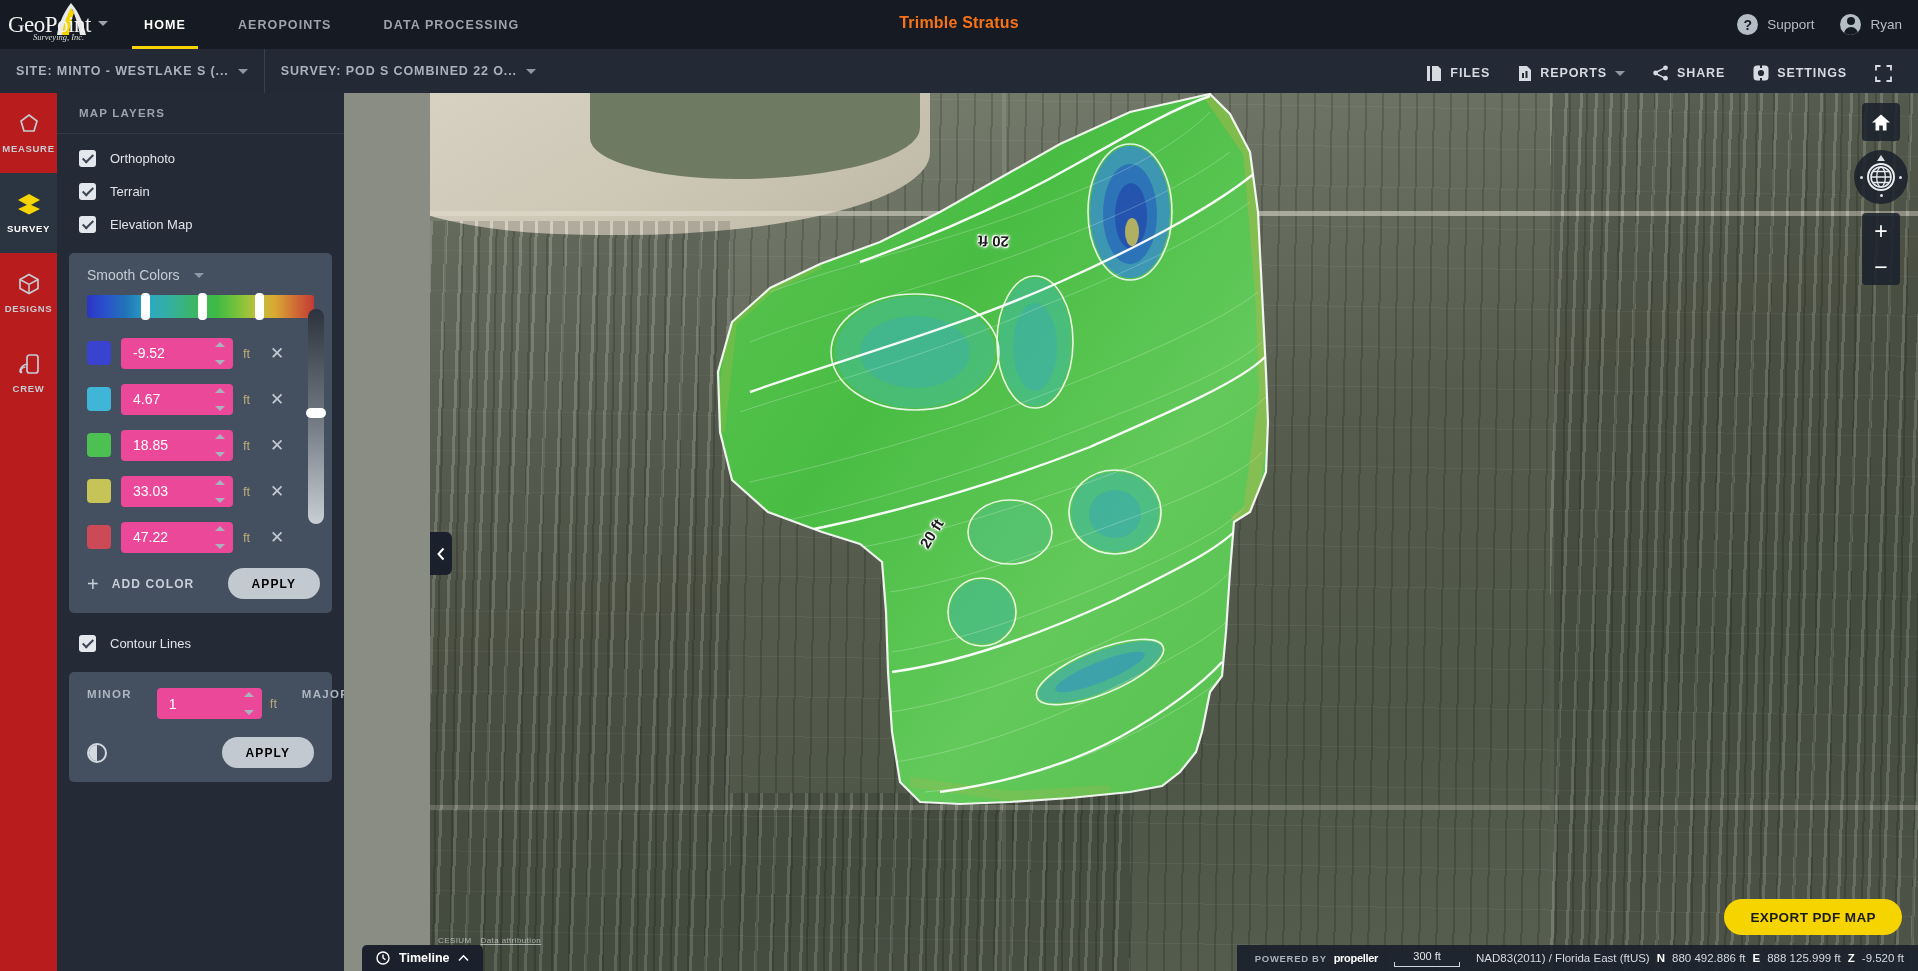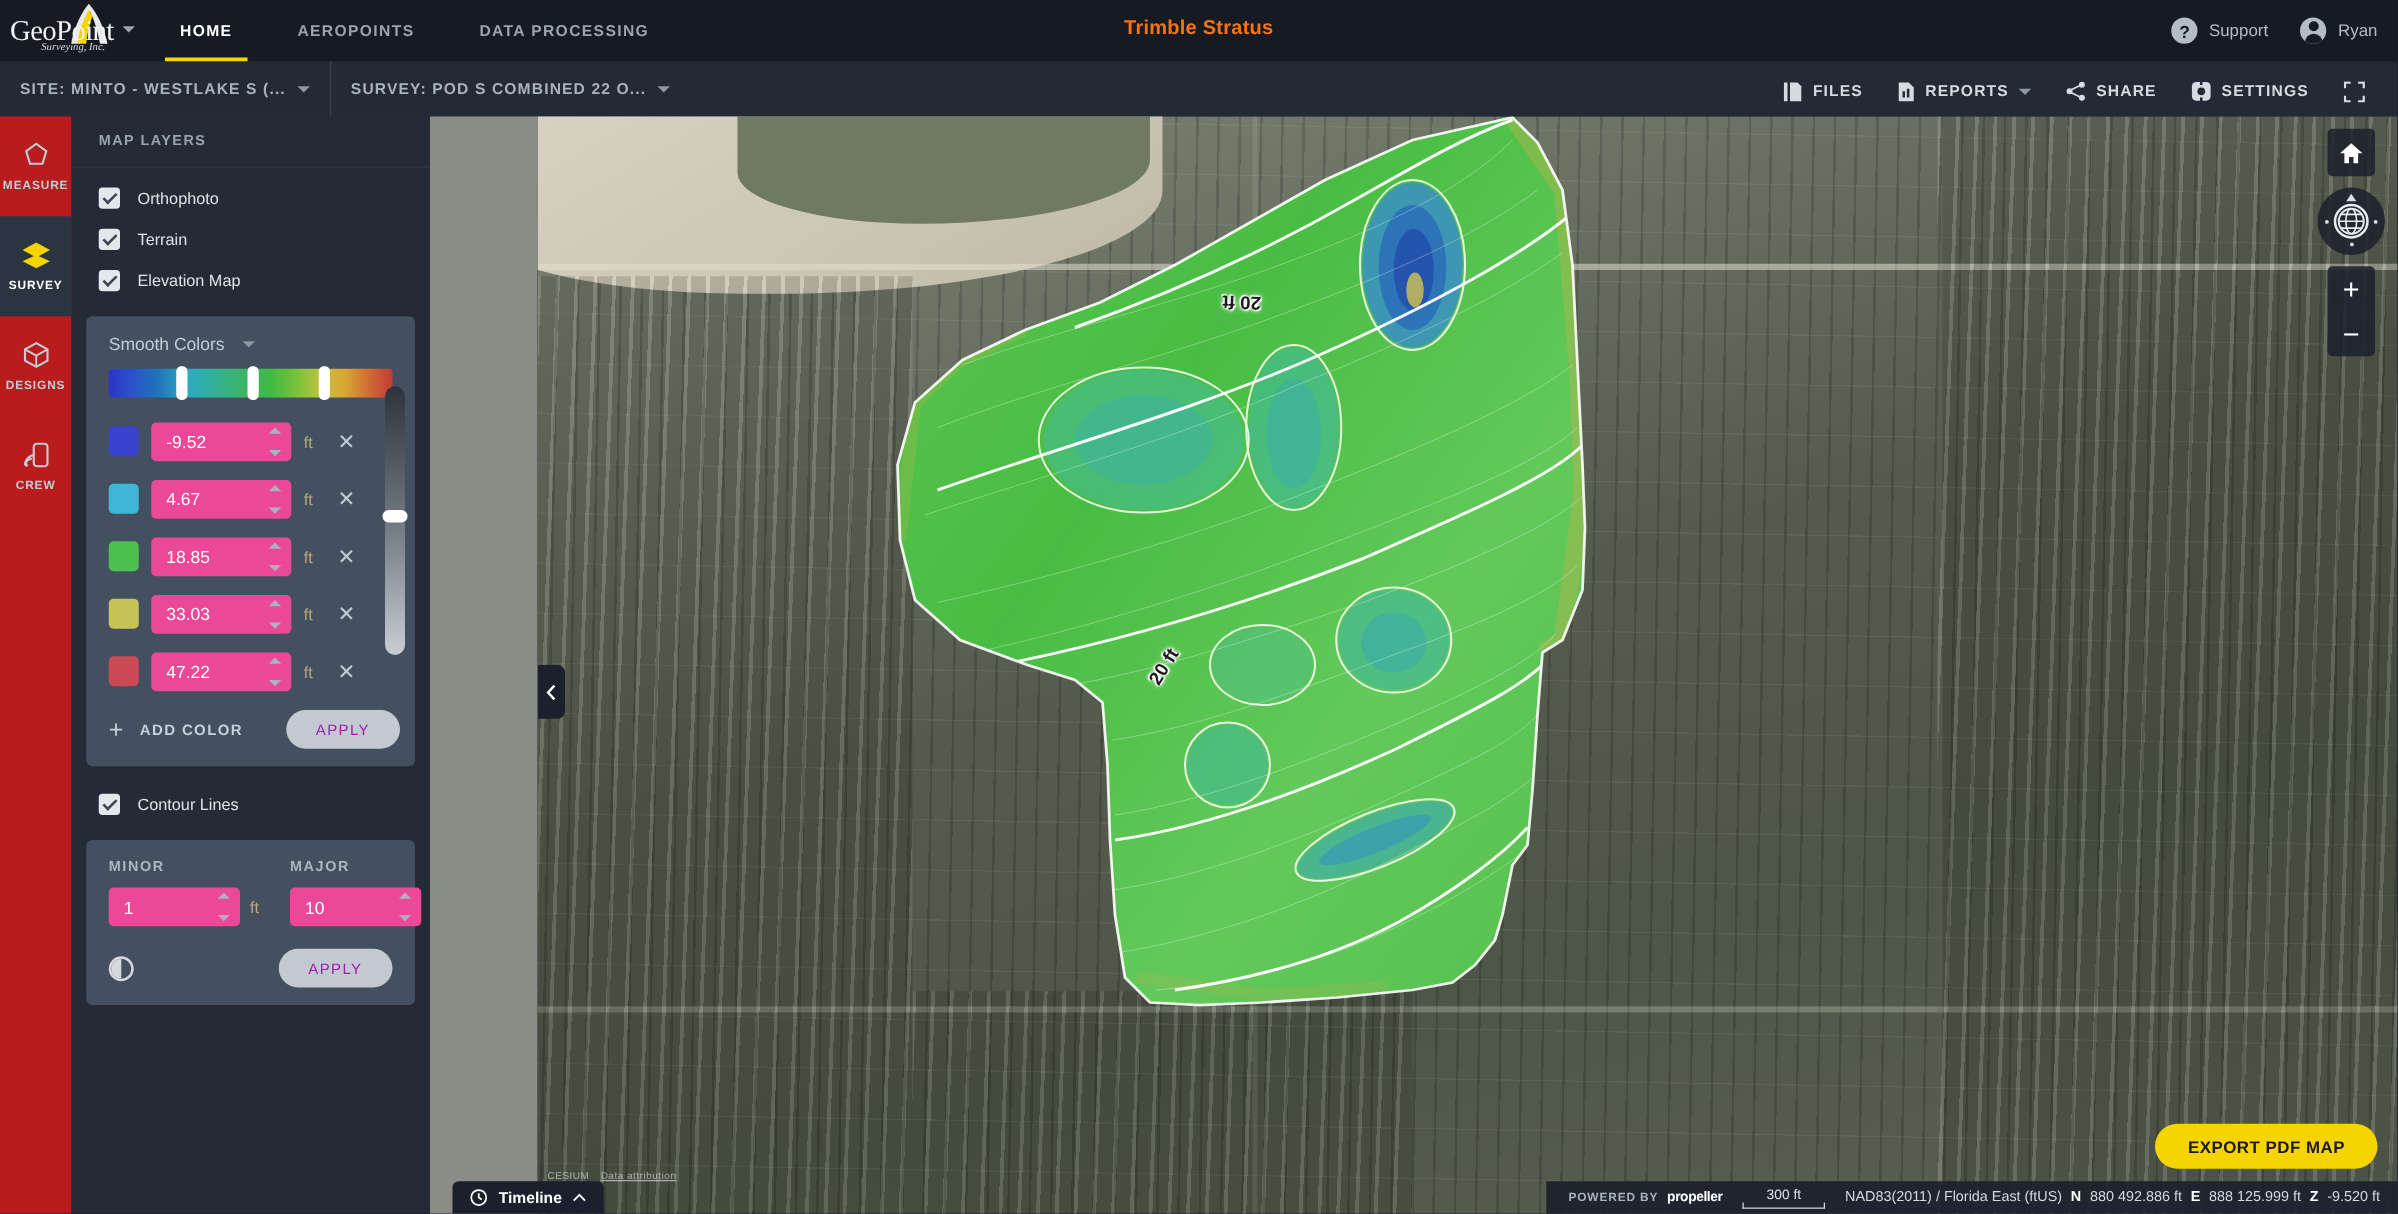--- a/index.html
+++ b/index.html
@@ -210,37 +210,37 @@
     display: flex; align-items: center; justify-content: space-between;
     padding: 8px 12px 14px 18px;
   }
   .add-color {
     display: flex; align-items: center; gap: 12px;
     color: #c8cfd8; font-size: 12px; font-weight: bold; letter-spacing: 1.1px;
     cursor: pointer;
   }
   .plus { font-size: 20px; font-weight: 300; line-height: 1; }
   .apply-btn {
-    background: #c3c9d1; color: #a21caf; border: none; border-radius: 16px;
-    height: 31px; padding: 0 24px; font-size: 12px; font-weight: normal;
+    background: #c3c9d1; color: #000000; border: none; border-radius: 16px;
+    height: 31px; padding: 0 24px; font-size: 12px; font-weight: bold;
     letter-spacing: 1.1px; cursor: pointer;
     font-family: "Liberation Sans", sans-serif;
   }
 
   
   .sub-head {
     color: #aeb6c0; font-size: 11.5px; font-weight: bold; letter-spacing: 1.3px;
     margin-bottom: 10px;
   }
   .contour-card {
     margin: 12px 12px 0 12px; background: #44505f; border-radius: 5px;
     padding: 16px 18px 14px 18px;
   }
   .mm-grid { display: flex; gap: 18px; }
-  .mm-col { display: flex; flex-direction: column; }
+  .mm-col { display: flex; flex-direction: row; gap: 25px; }
   .mm-inline { display: flex; align-items: center; gap: 8px; }
   .contrast-icon {
     width: 20px; height: 20px; border-radius: 50%;
     border: 2px solid #d4d9e0; position: relative; overflow: hidden; cursor: pointer;
   }
   .contrast-icon::after {
     content: ""; position: absolute; left: 0; top: 0; width: 8px; height: 16px;
     background: #d4d9e0;
   }
   .contour-foot {

